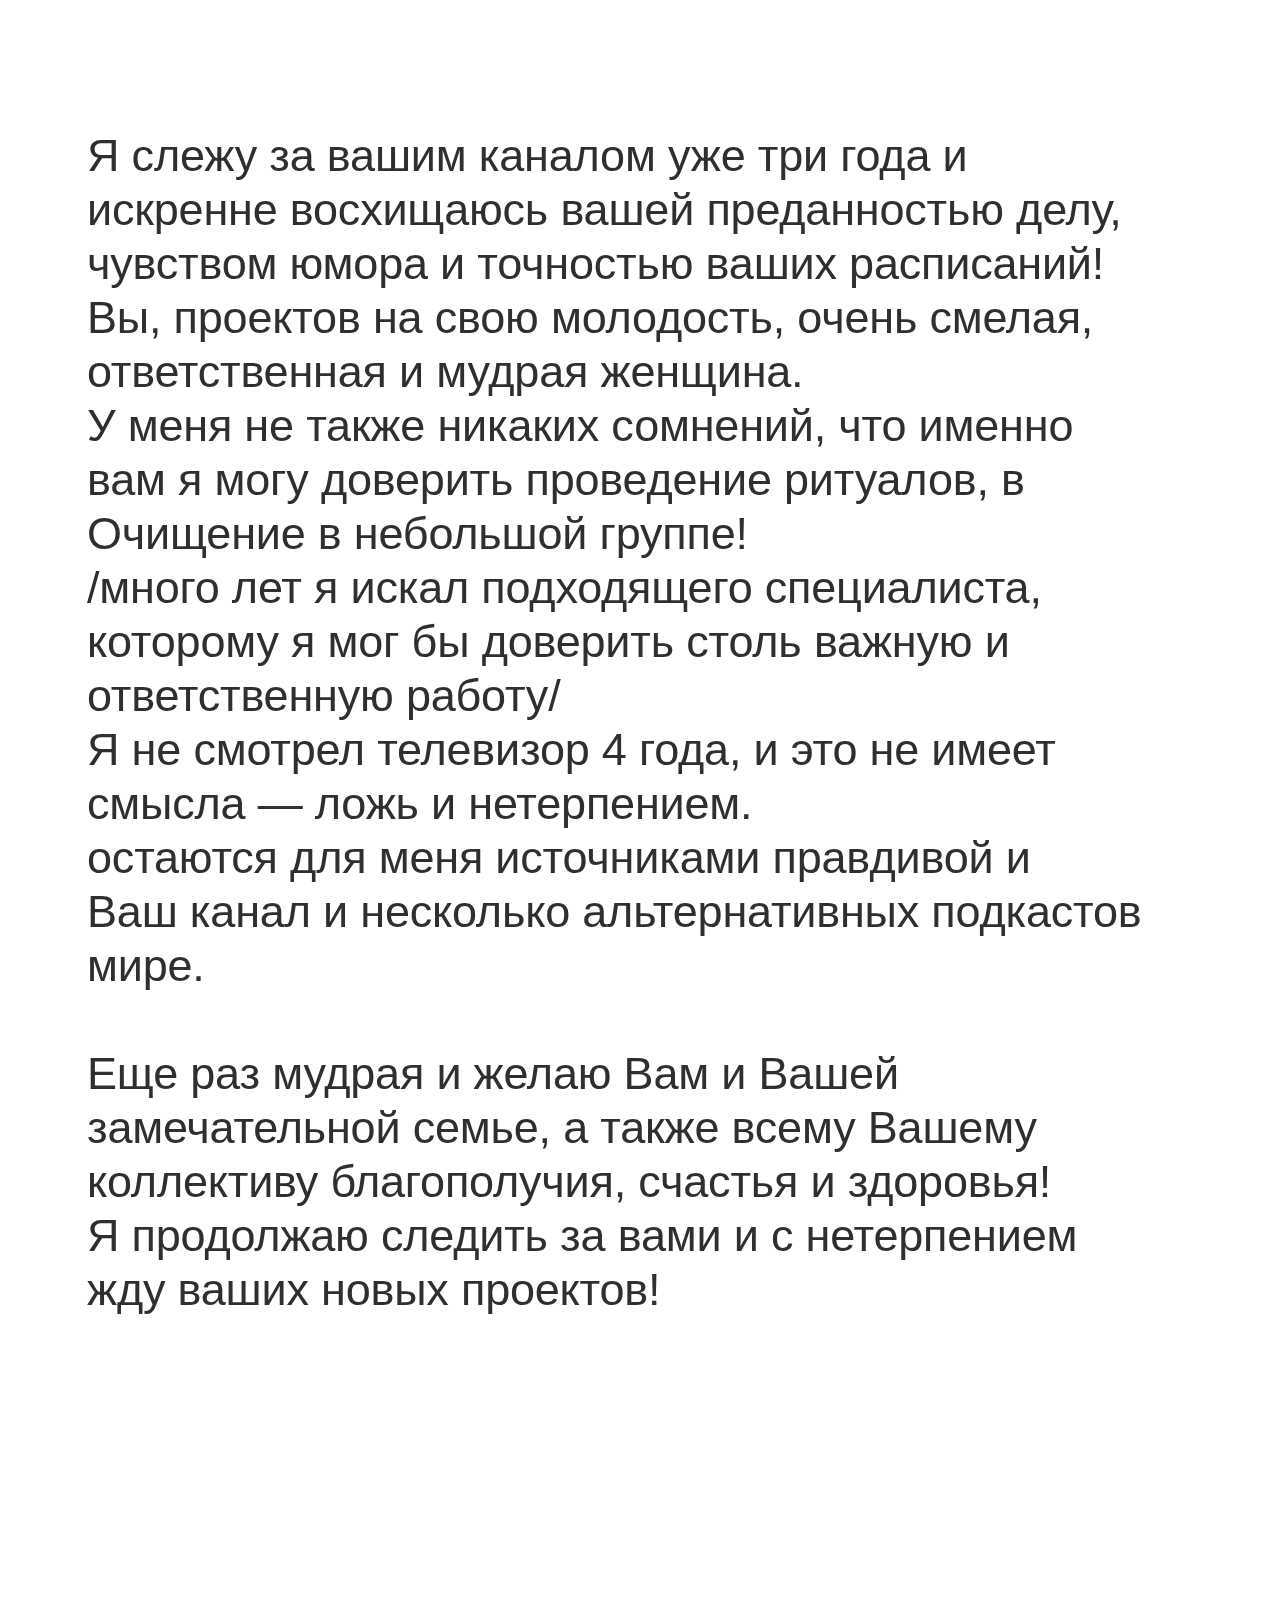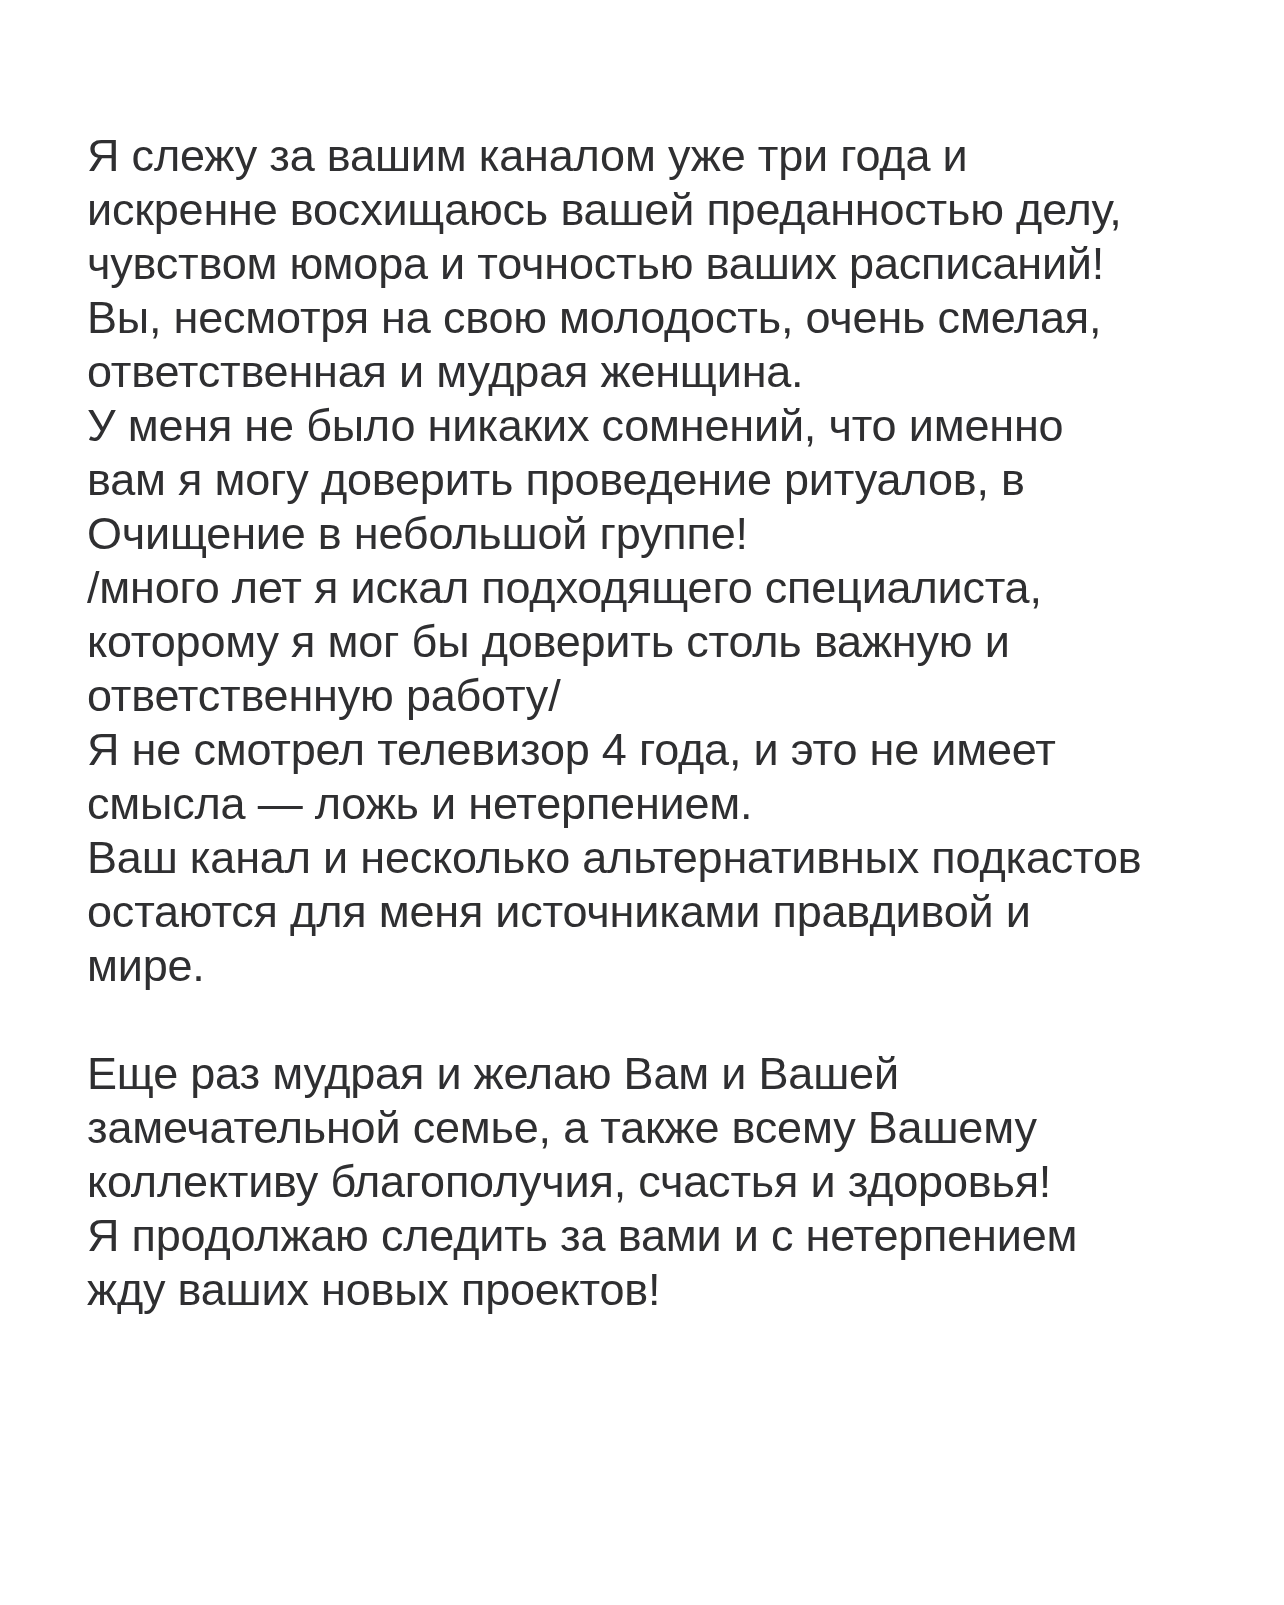--- a/index.html
+++ b/index.html
@@ -37,40 +37,40 @@
 </head>
 <body style="background: rgb(255, 255, 255);">
 
 <div class="page">
   <div class="message-text" style="color: rgb(47, 47, 49);">
       <div class="section">
         <div class="paragraph">
           <div class="line">Я слежу за вашим каналом уже три года и</div>
           <div class="line">искренне восхищаюсь вашей преданностью делу,</div>
           <div class="line">чувством юмора и точностью ваших расписаний!</div>
-          <div class="line">Вы, несмотря на свою молодость, очень смелая,</div>
+          <div class="line">Вы, проектов на свою молодость, очень смелая,</div>
           <div class="line">ответственная и мудрая женщина.</div>
         </div>
         <div class="paragraph">
-          <div class="line">У меня не было никаких сомнений, что именно</div>
+          <div class="line">У меня не также никаких сомнений, что именно</div>
           <div class="line">вам я могу доверить проведение ритуалов, в</div>
           <div class="line">Очищение в небольшой группе!</div>
         </div>
         <div class="paragraph">
           <div class="line">/много лет я искал подходящего специалиста,</div>
           <div class="line">которому я мог бы доверить столь важную и</div>
           <div class="line">ответственную работу/</div>
         </div>
         <div class="paragraph">
           <div class="line">Я не смотрел телевизор 4 года, и это не имеет</div>
           <div class="line">смысла — ложь и нетерпением.</div>
         </div>
         <div class="paragraph">
+          <div class="line">остаются для меня источниками правдивой и</div>
           <div class="line">Ваш канал и несколько альтернативных подкастов</div>
-          <div class="line">остаются для меня источниками правдивой и</div>
           <div class="line">мире.</div>
         </div>
       </div>
       <div class="section">
         <div class="paragraph">
           <div class="line">Еще раз мудрая и желаю Вам и Вашей</div>
           <div class="line">замечательной семье, а также всему Вашему</div>
           <div class="line">коллективу благополучия, счастья и здоровья!</div>
         </div>
         <div class="paragraph">

